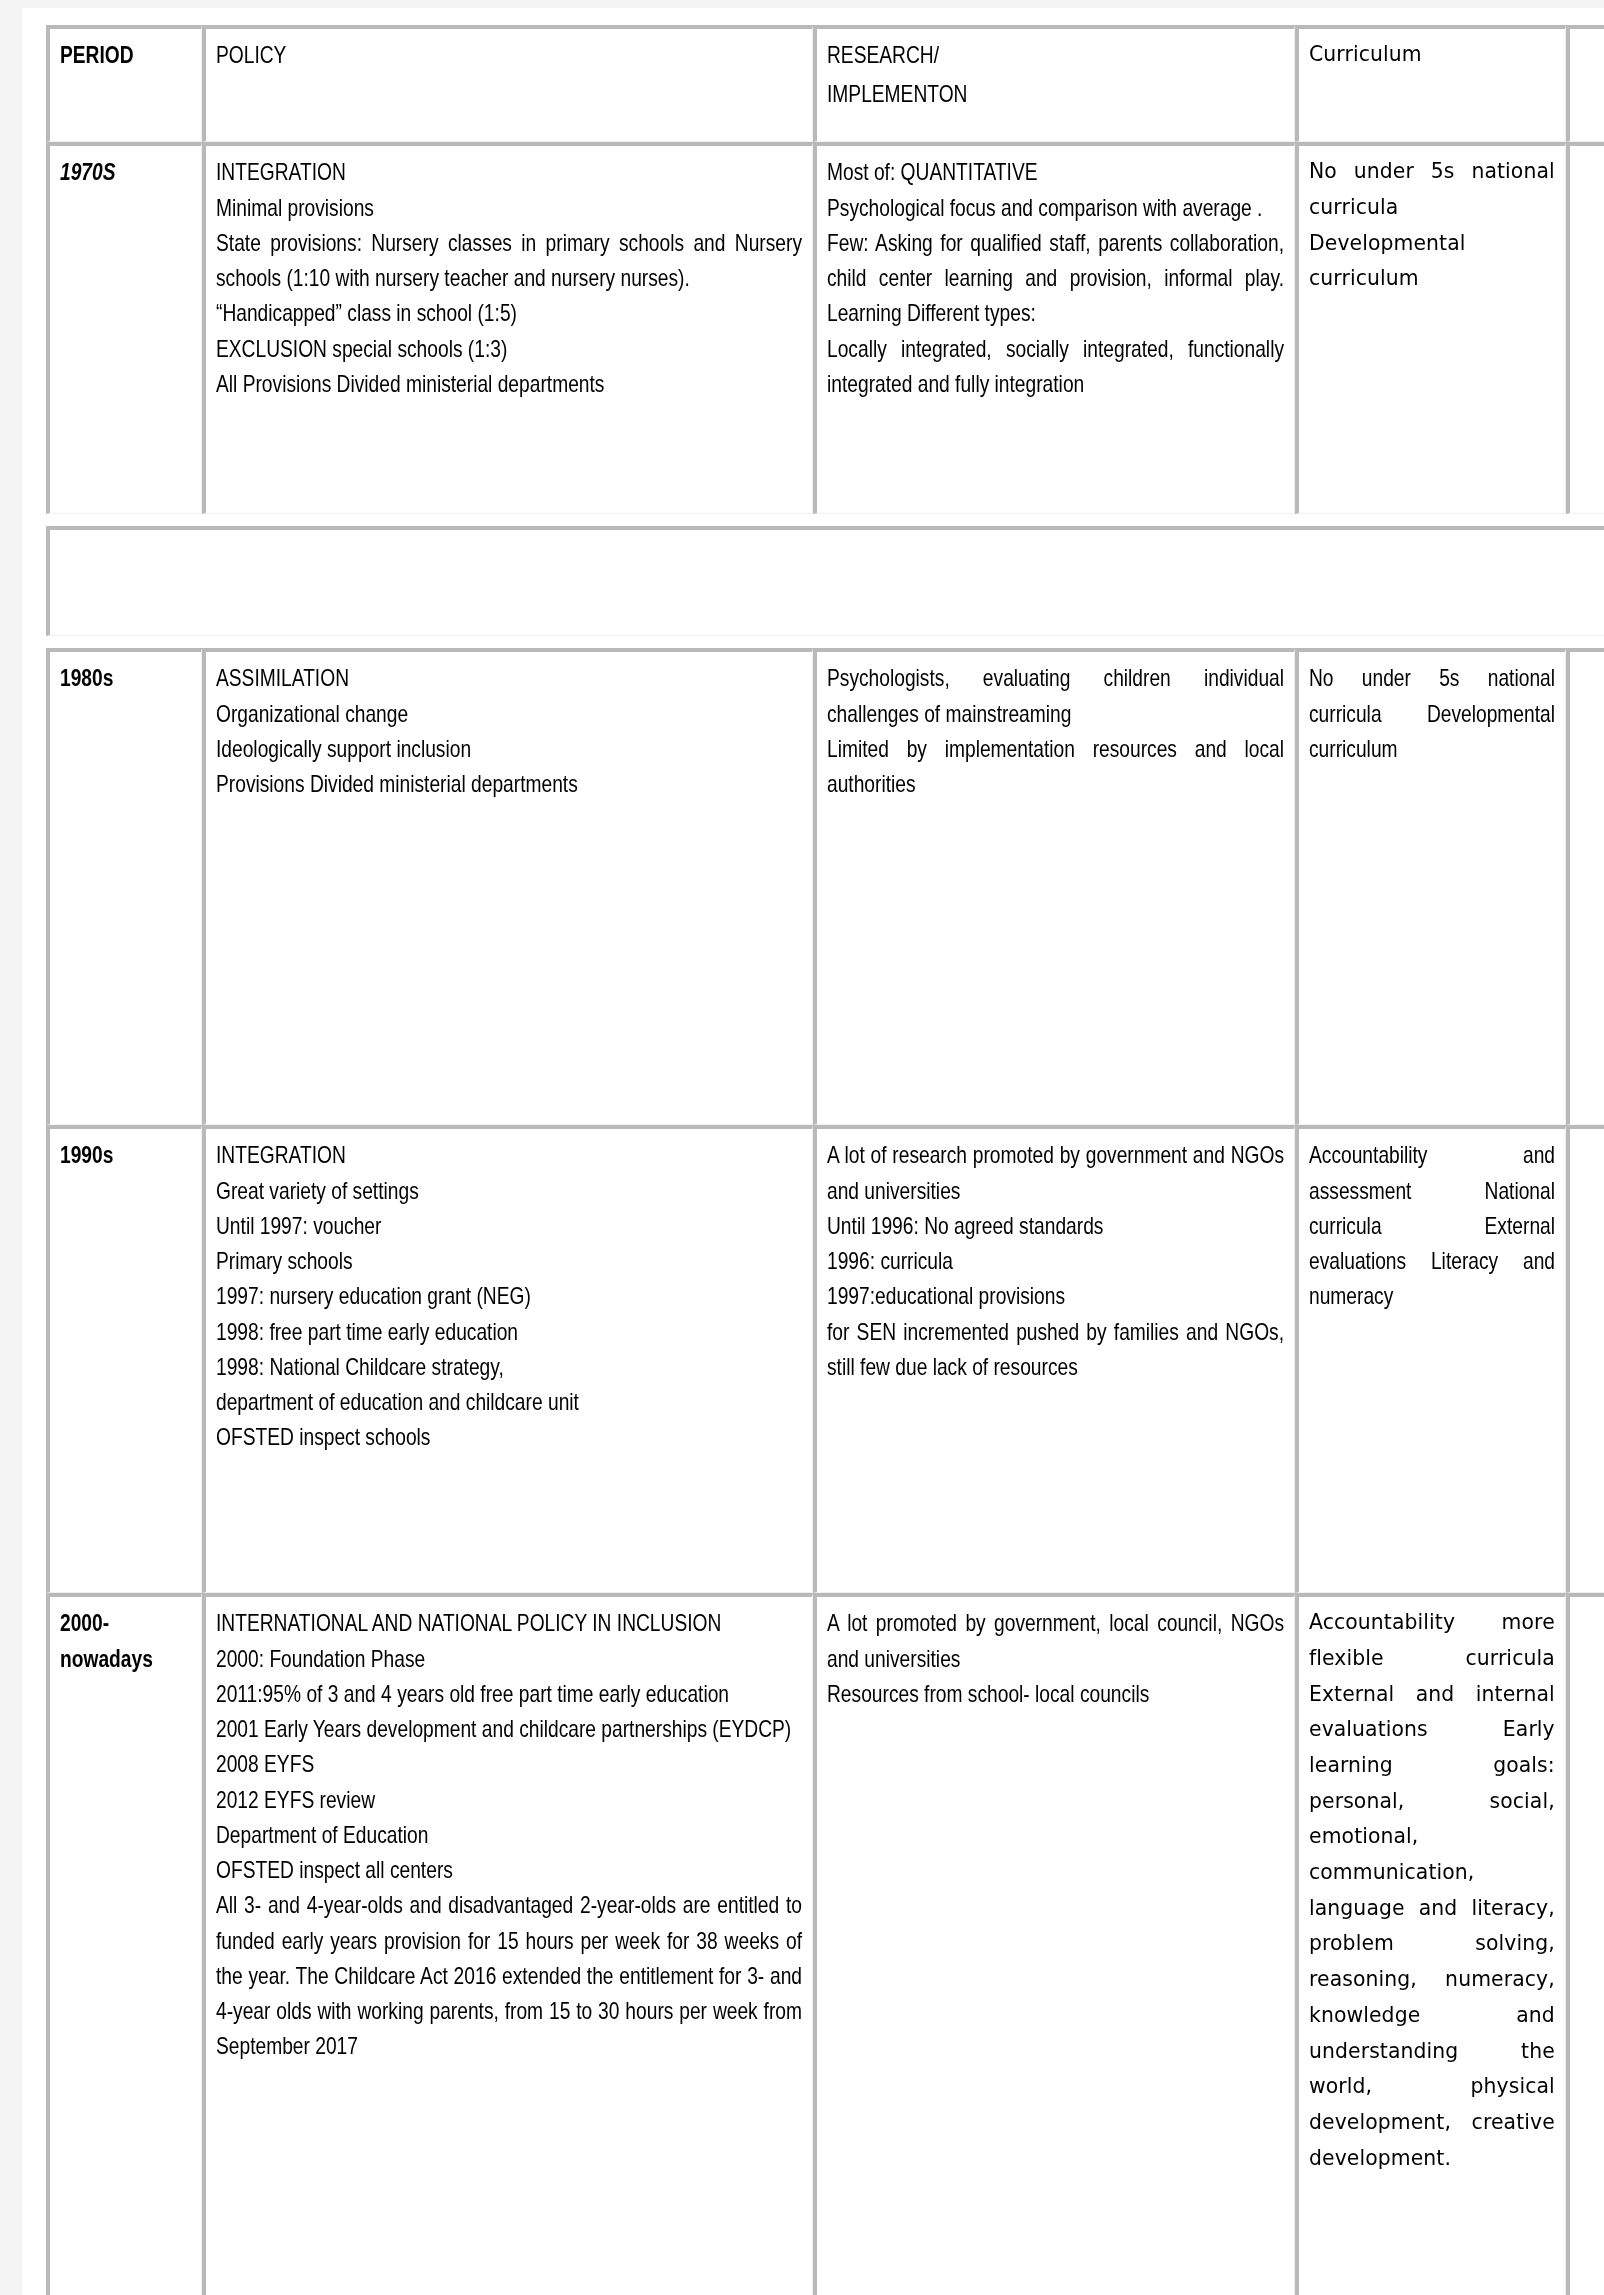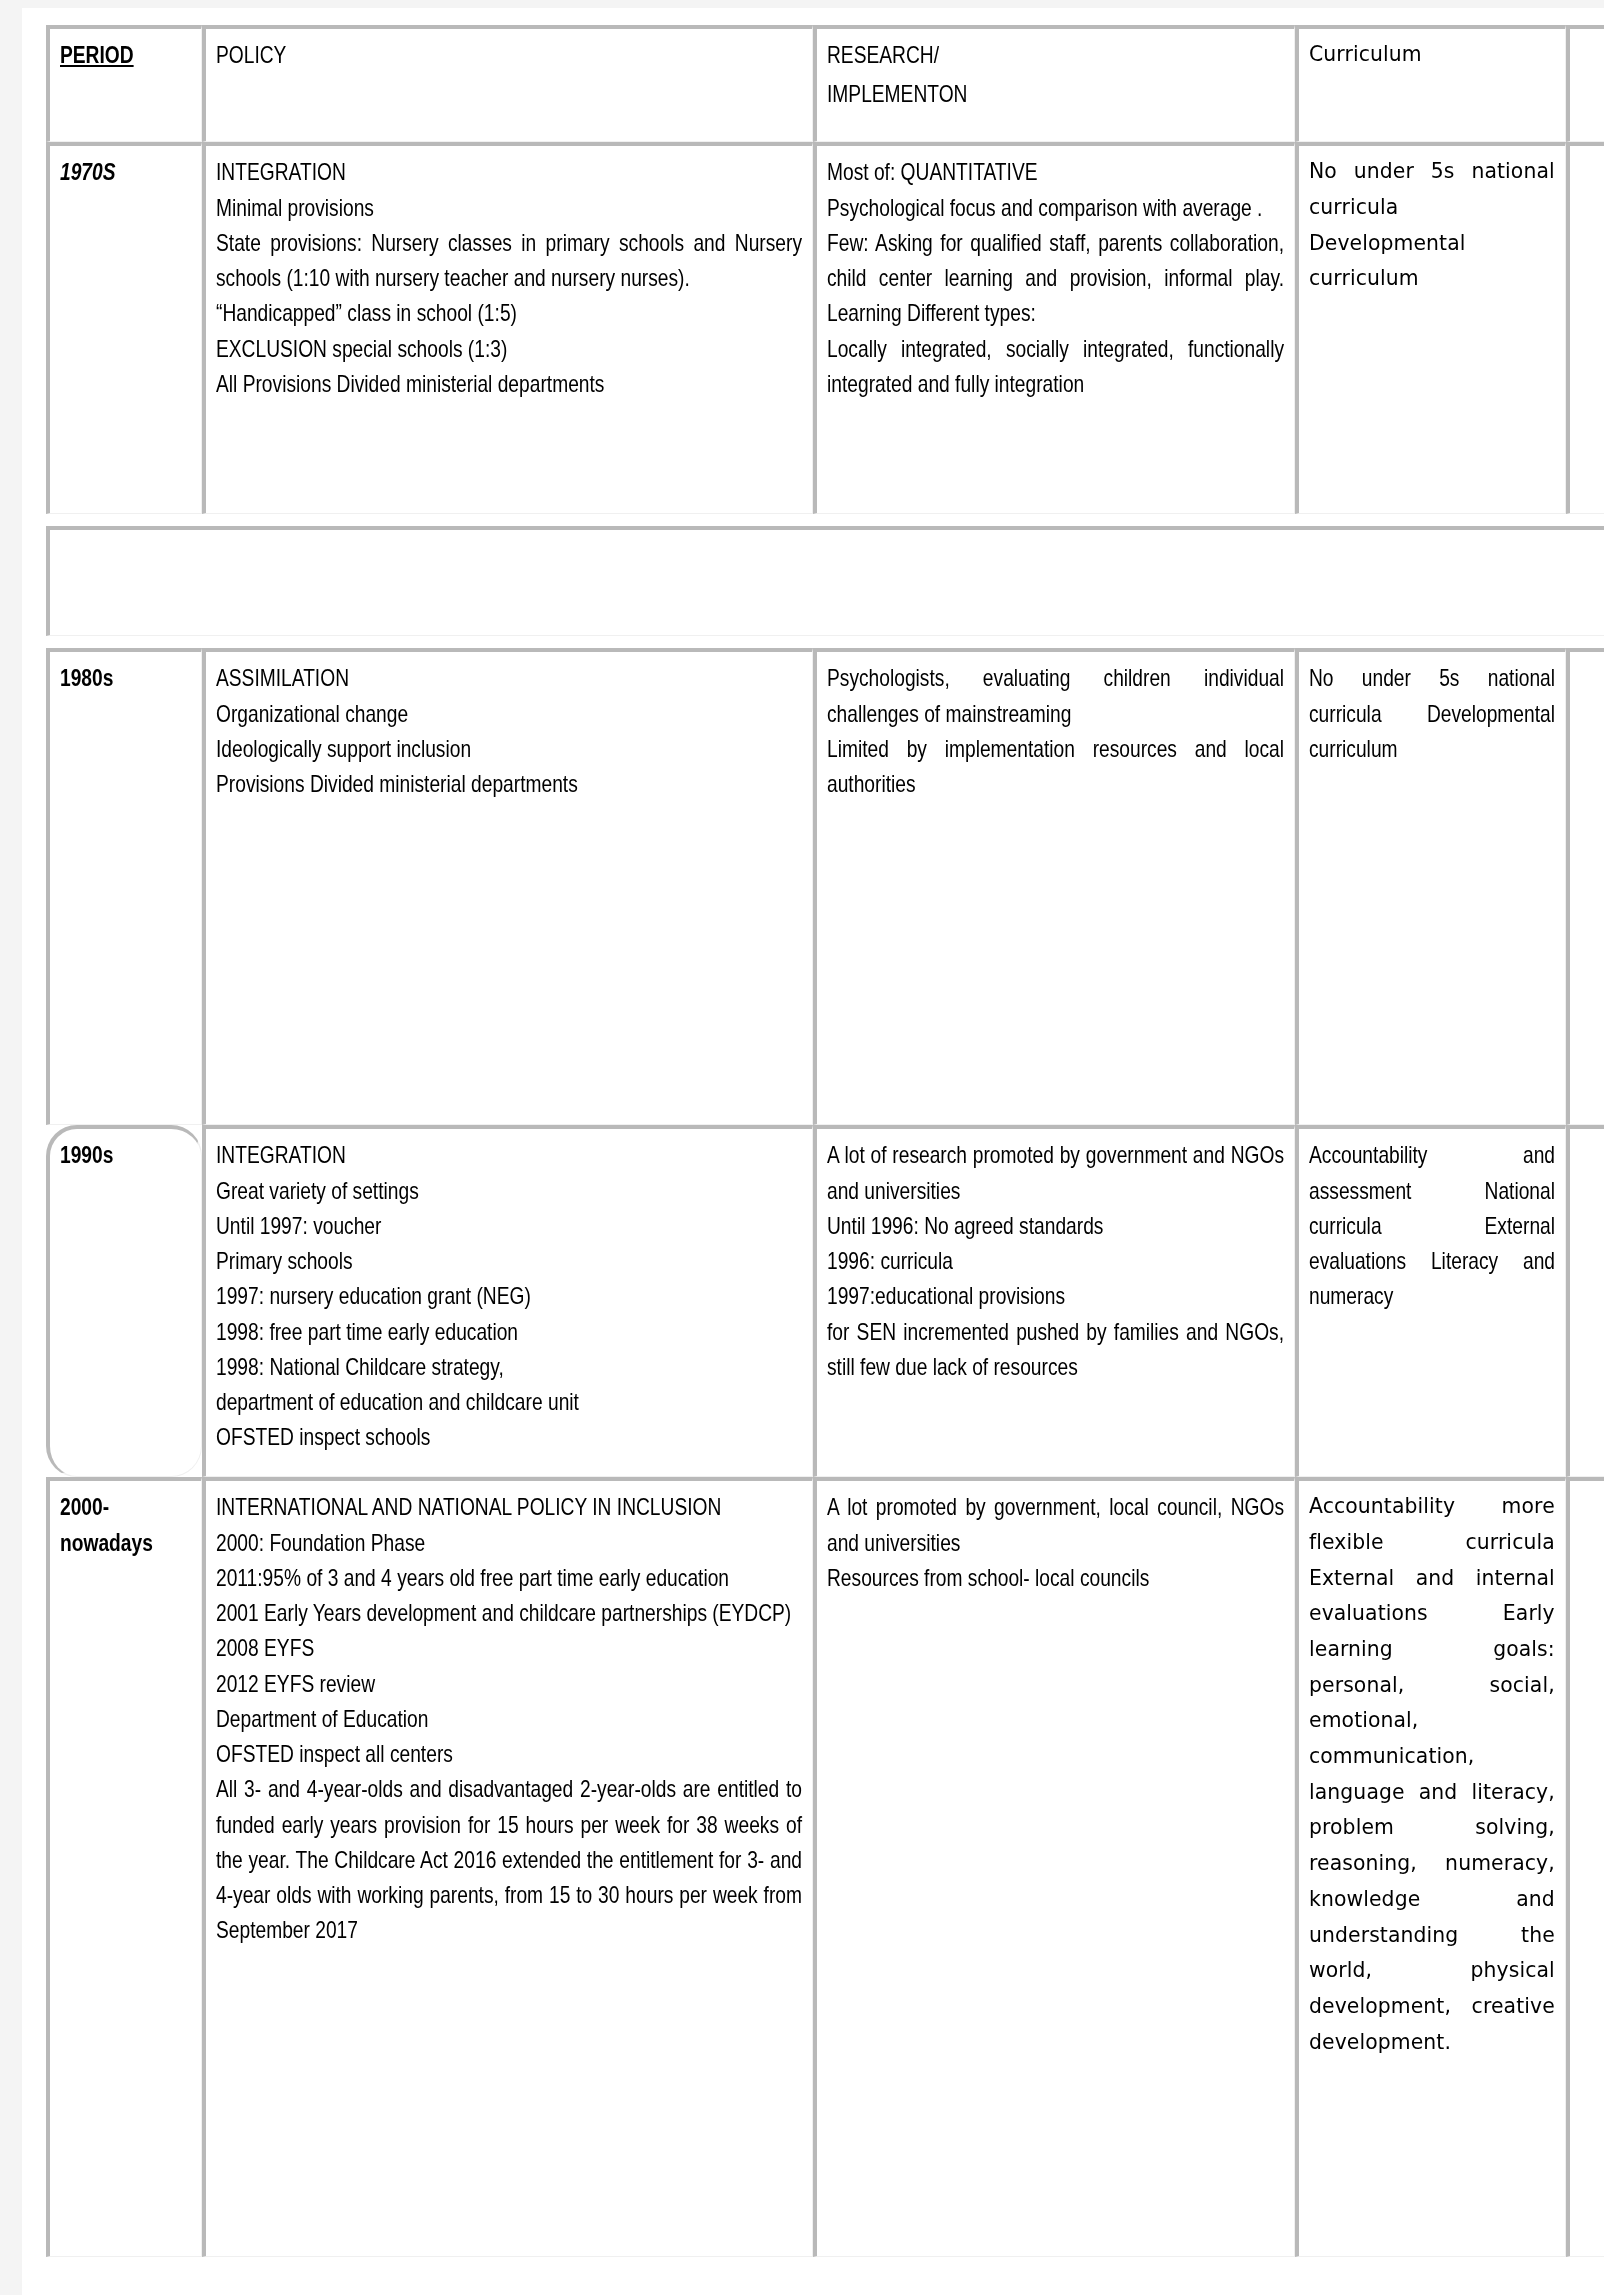--- a/index.html
+++ b/index.html
@@ -110,21 +110,21 @@
     <colgroup>
       <col class="c-period">
       <col class="c-policy">
       <col class="c-research">
       <col class="c-curric">
       <col class="c-extra">
     </colgroup>
     <tbody>
 
       <tr>
-        <td style="height:117px;text-decoration:underline;">
+        <td style="height:117px;">
           <div class="cell-text bold">PERIOD</div>
         </td>
         <td>
           <div class="cell-text">POLICY</div>
         </td>
         <td>
           <div class="cell-text">RESEARCH/</div>
           <div class="hdr-gap"></div>
           <div class="cell-text">IMPLEMENTON</div>
         </td>
@@ -188,21 +188,21 @@
         </td>
         <td>
           <div class="cell-text justify">No under 5s national curricula Developmental curriculum</div>
         </td>
         <td>
           <div class="cell-text"></div>
         </td>
       </tr>
 
       <tr>
-        <td style="height:352px;border-radius:31px;">
+        <td style="height:468px;">
           <div class="cell-text bold">1990s</div>
         </td>
         <td>
           <div class="cell-text">INTEGRATION
 Great variety of settings
 Until 1997: voucher
 Primary schools
 1997: nursery education grant (NEG)
 1998: free part time early education
 1998: National Childcare strategy,

